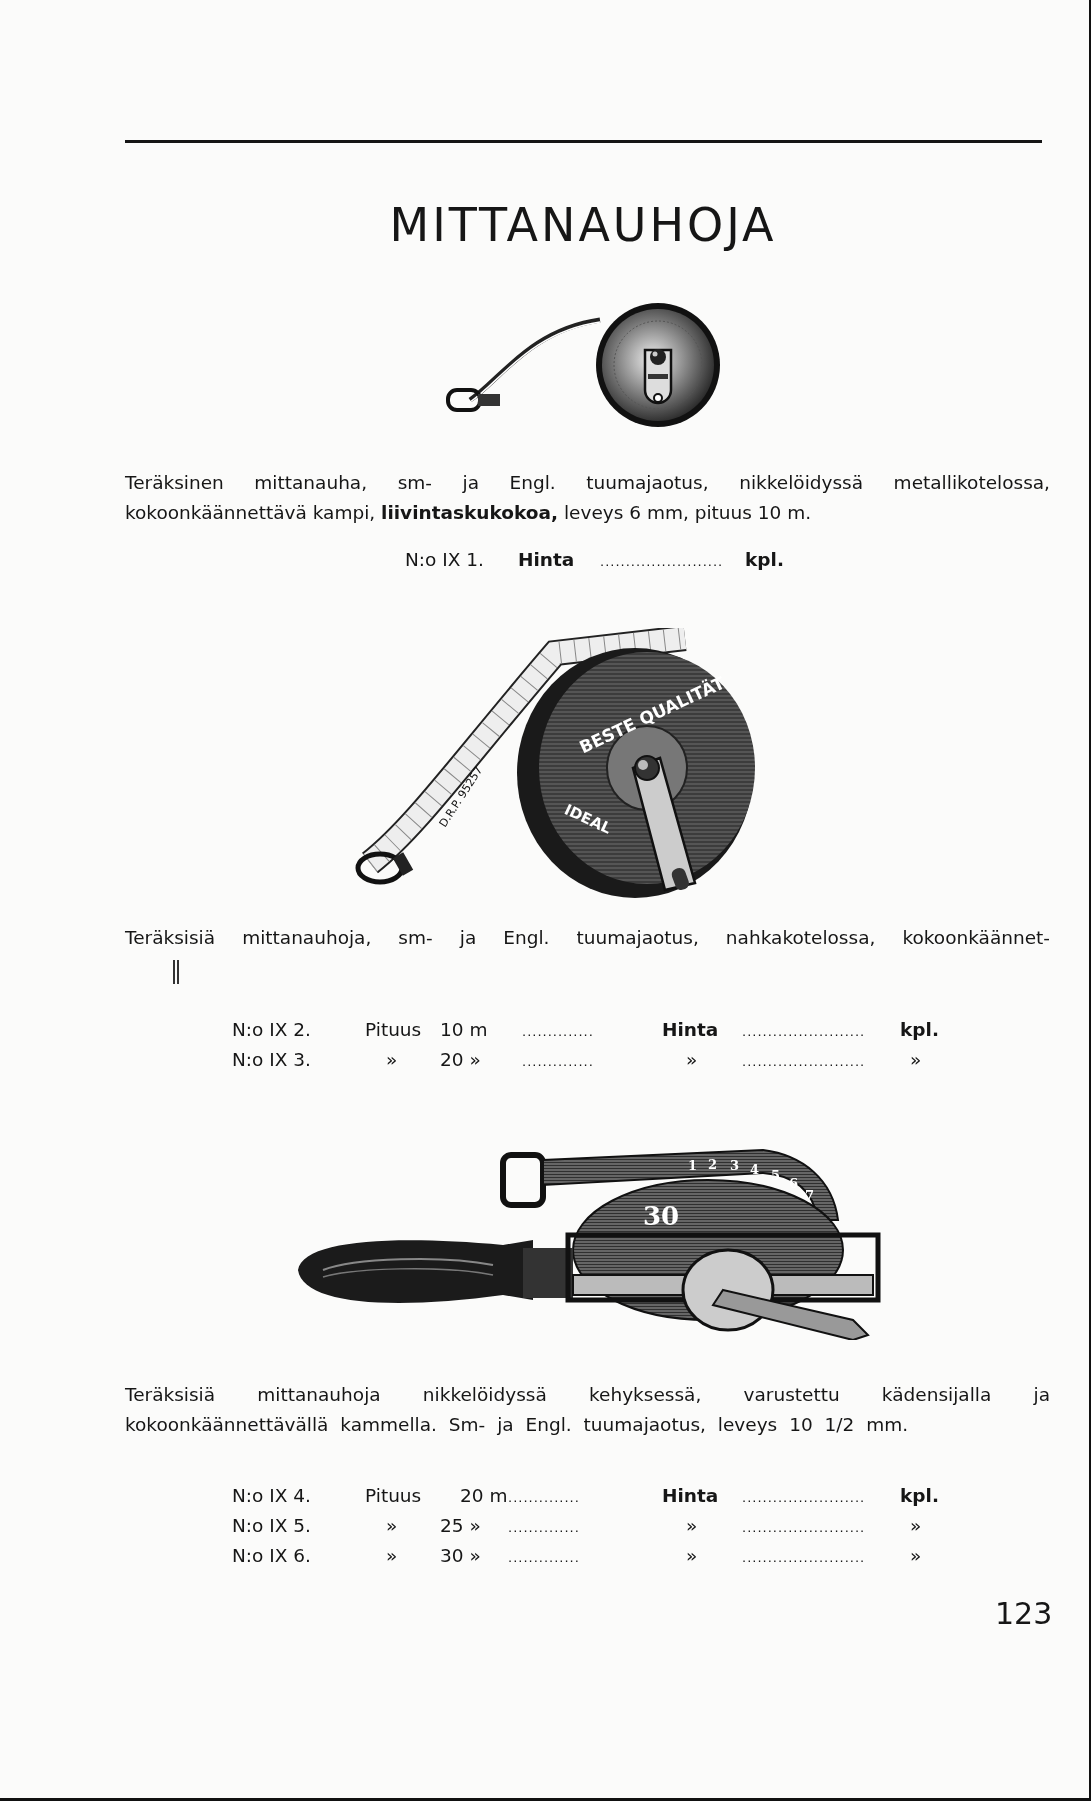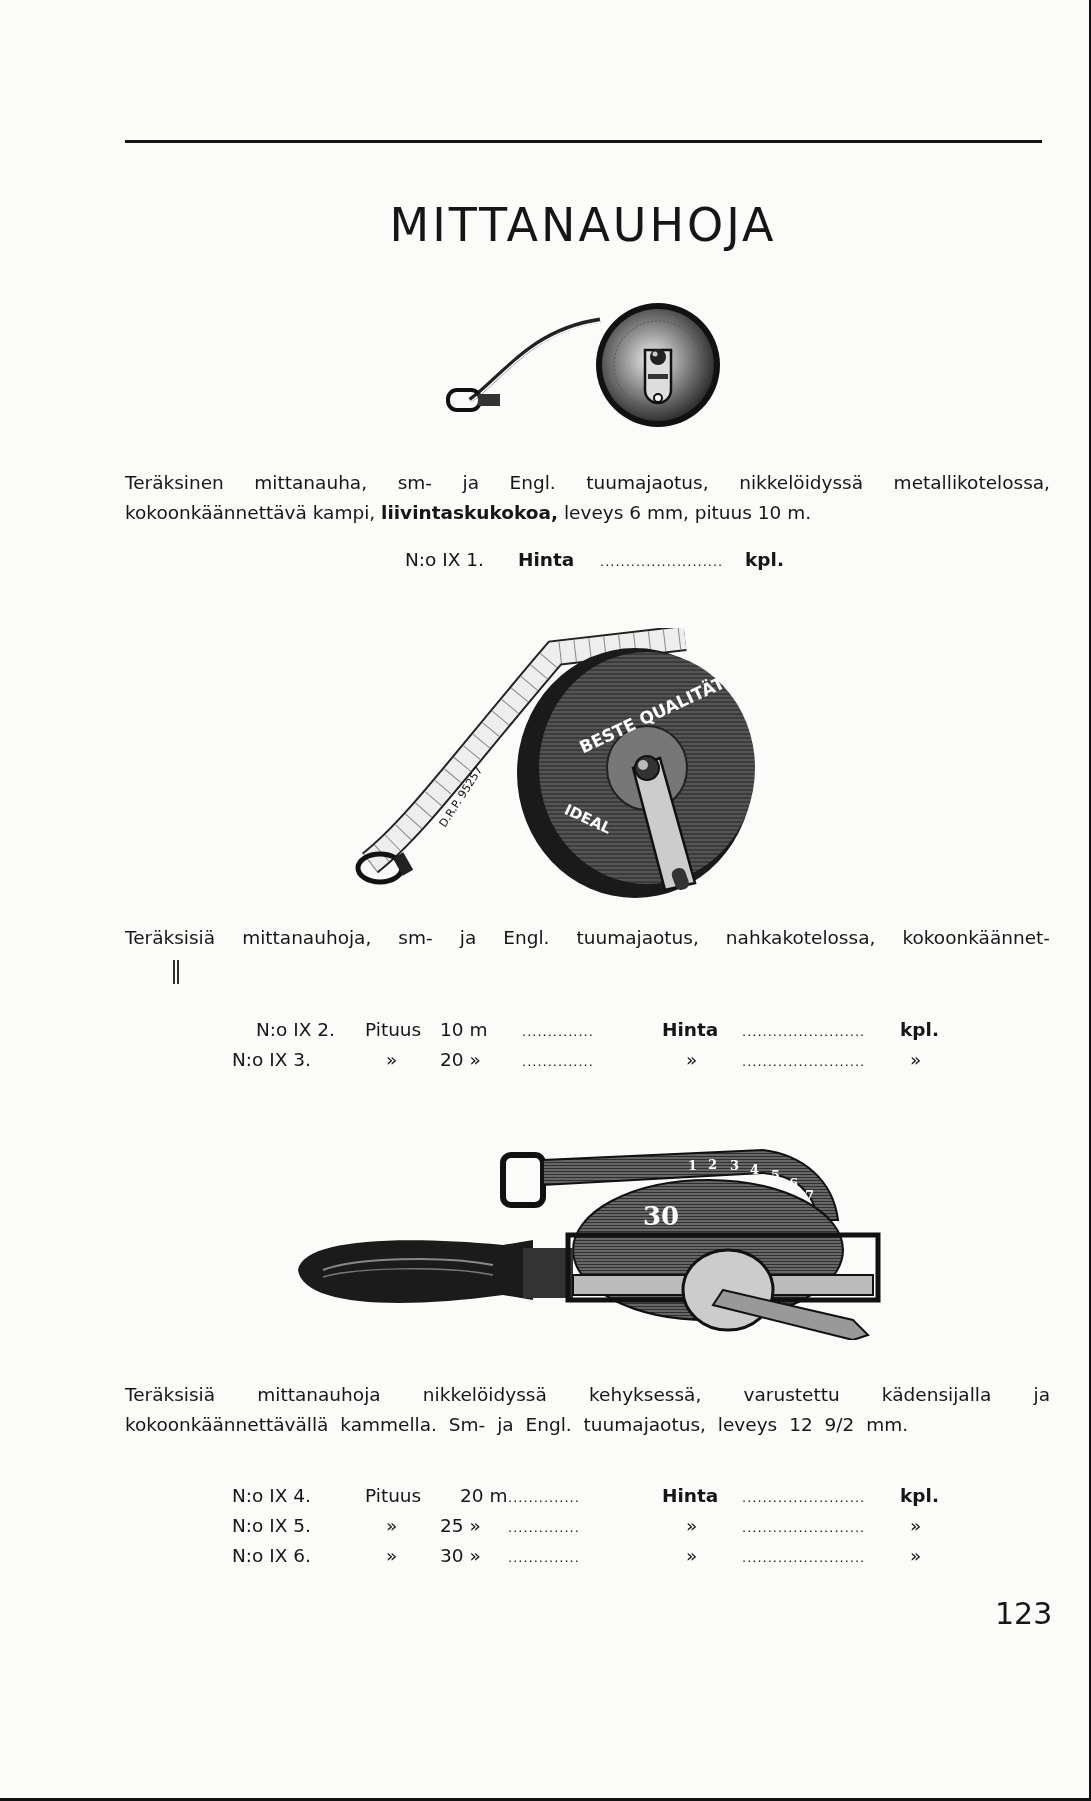--- a/index.html
+++ b/index.html
@@ -110,21 +110,21 @@
     <circle cx="288" cy="137" r="5" fill="#bbb"></circle>
     <rect x="318" y="240" width="14" height="22" rx="6" fill="#333" transform="rotate(-20 325 250)"></rect>
   </svg>
 
   <div class="para" style="top:923px;">
     <span class="line justify">Teräksisiä mittanauhoja, sm- ja Engl. tuumajaotus, nahkakotelossa, kokoonkäännet-</span>
   </div>
   <div class="cursor-artifact"></div>
 
   <div class="order-row" style="top:1015px; left:0; width:1091px;">
-    <span class="cell" style="left:232px;margin-left:24px;">N:o IX 2.</span>
+    <span class="cell" style="left:232px;">N:o IX 2.</span>
     <span class="cell" style="left:365px;">Pituus</span>
     <span class="cell" style="left:440px;">10 m</span>
     <span class="cell dots" style="left:522px; top:2px;">..............</span>
     <b class="cell" style="left:662px;">Hinta</b>
     <span class="cell dots" style="left:742px; top:2px;">........................</span>
     <b class="cell" style="left:900px;">kpl.</b>
   </div>
   <div class="order-row" style="top:1045px; left:0; width:1091px;">
     <span class="cell" style="left:232px;">N:o IX 3.</span>
     <span class="cell" style="left:386px;">»</span>
@@ -158,21 +158,21 @@
     <path d="M30 137 C60 128, 150 125, 200 135" stroke="#777" stroke-width="1.5" fill="none"></path>
     <rect x="230" y="108" width="50" height="50" fill="#333"></rect>
     <rect x="275" y="95" width="310" height="65" fill="none" stroke="#111" stroke-width="5"></rect>
     <rect x="280" y="135" width="300" height="20" fill="#bbb" stroke="#111" stroke-width="2"></rect>
     <ellipse cx="435" cy="150" rx="45" ry="40" fill="#ccc" stroke="#111" stroke-width="3"></ellipse>
     <path d="M430 150 L560 180 L575 195 L560 200 L420 165 Z" fill="#999" stroke="#111" stroke-width="2"></path>
   </svg>
 
   <div class="para" style="top:1380px;">
     <span class="line justify">Teräksisiä mittanauhoja nikkelöidyssä kehyksessä, varustettu kädensijalla ja</span>
-    <span class="line" style="word-spacing:6px;">kokoonkäännettävällä kammella. Sm- ja Engl. tuumajaotus, leveys 12 9/2 mm.</span>
+    <span class="line" style="word-spacing:6px;">kokoonkäännettävällä kammella. Sm- ja Engl. tuumajaotus, leveys 10 1/2 mm.</span>
   </div>
 
   <div class="order-row" style="top:1481px; left:0; width:1091px;">
     <span class="cell" style="left:232px;">N:o IX 4.</span>
     <span class="cell" style="left:365px;">Pituus</span>
     <span class="cell" style="left:460px;">20 m</span>
     <span class="cell dots" style="left:508px; top:2px;">..............</span>
     <b class="cell" style="left:662px;">Hinta</b>
     <span class="cell dots" style="left:742px; top:2px;">........................</span>
     <b class="cell" style="left:900px;">kpl.</b>

